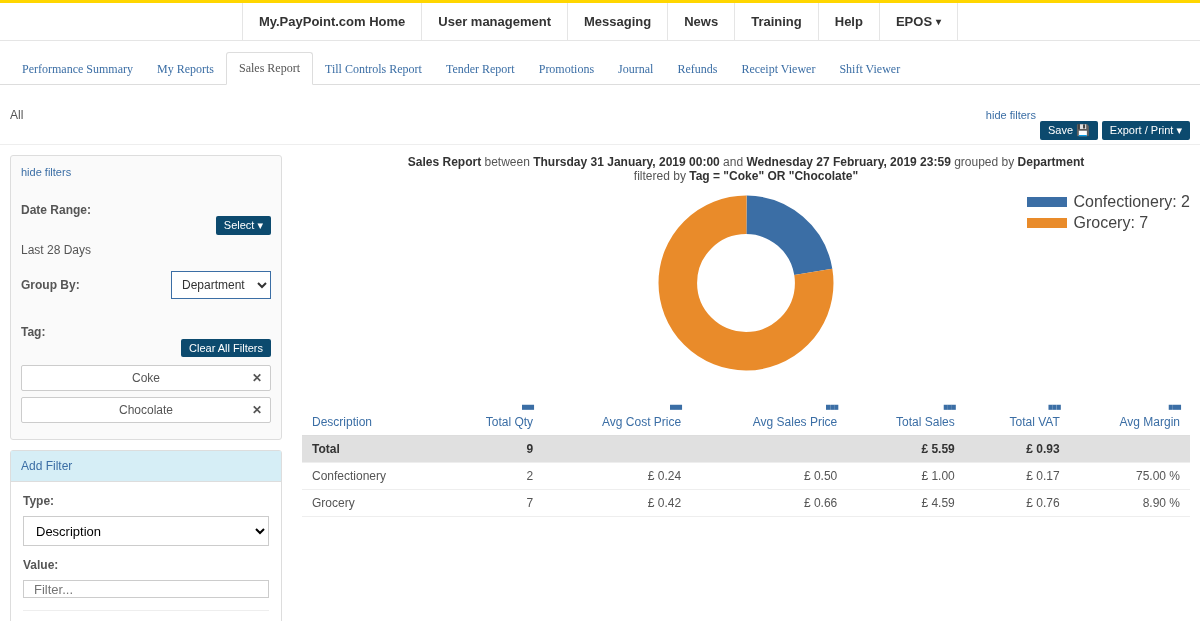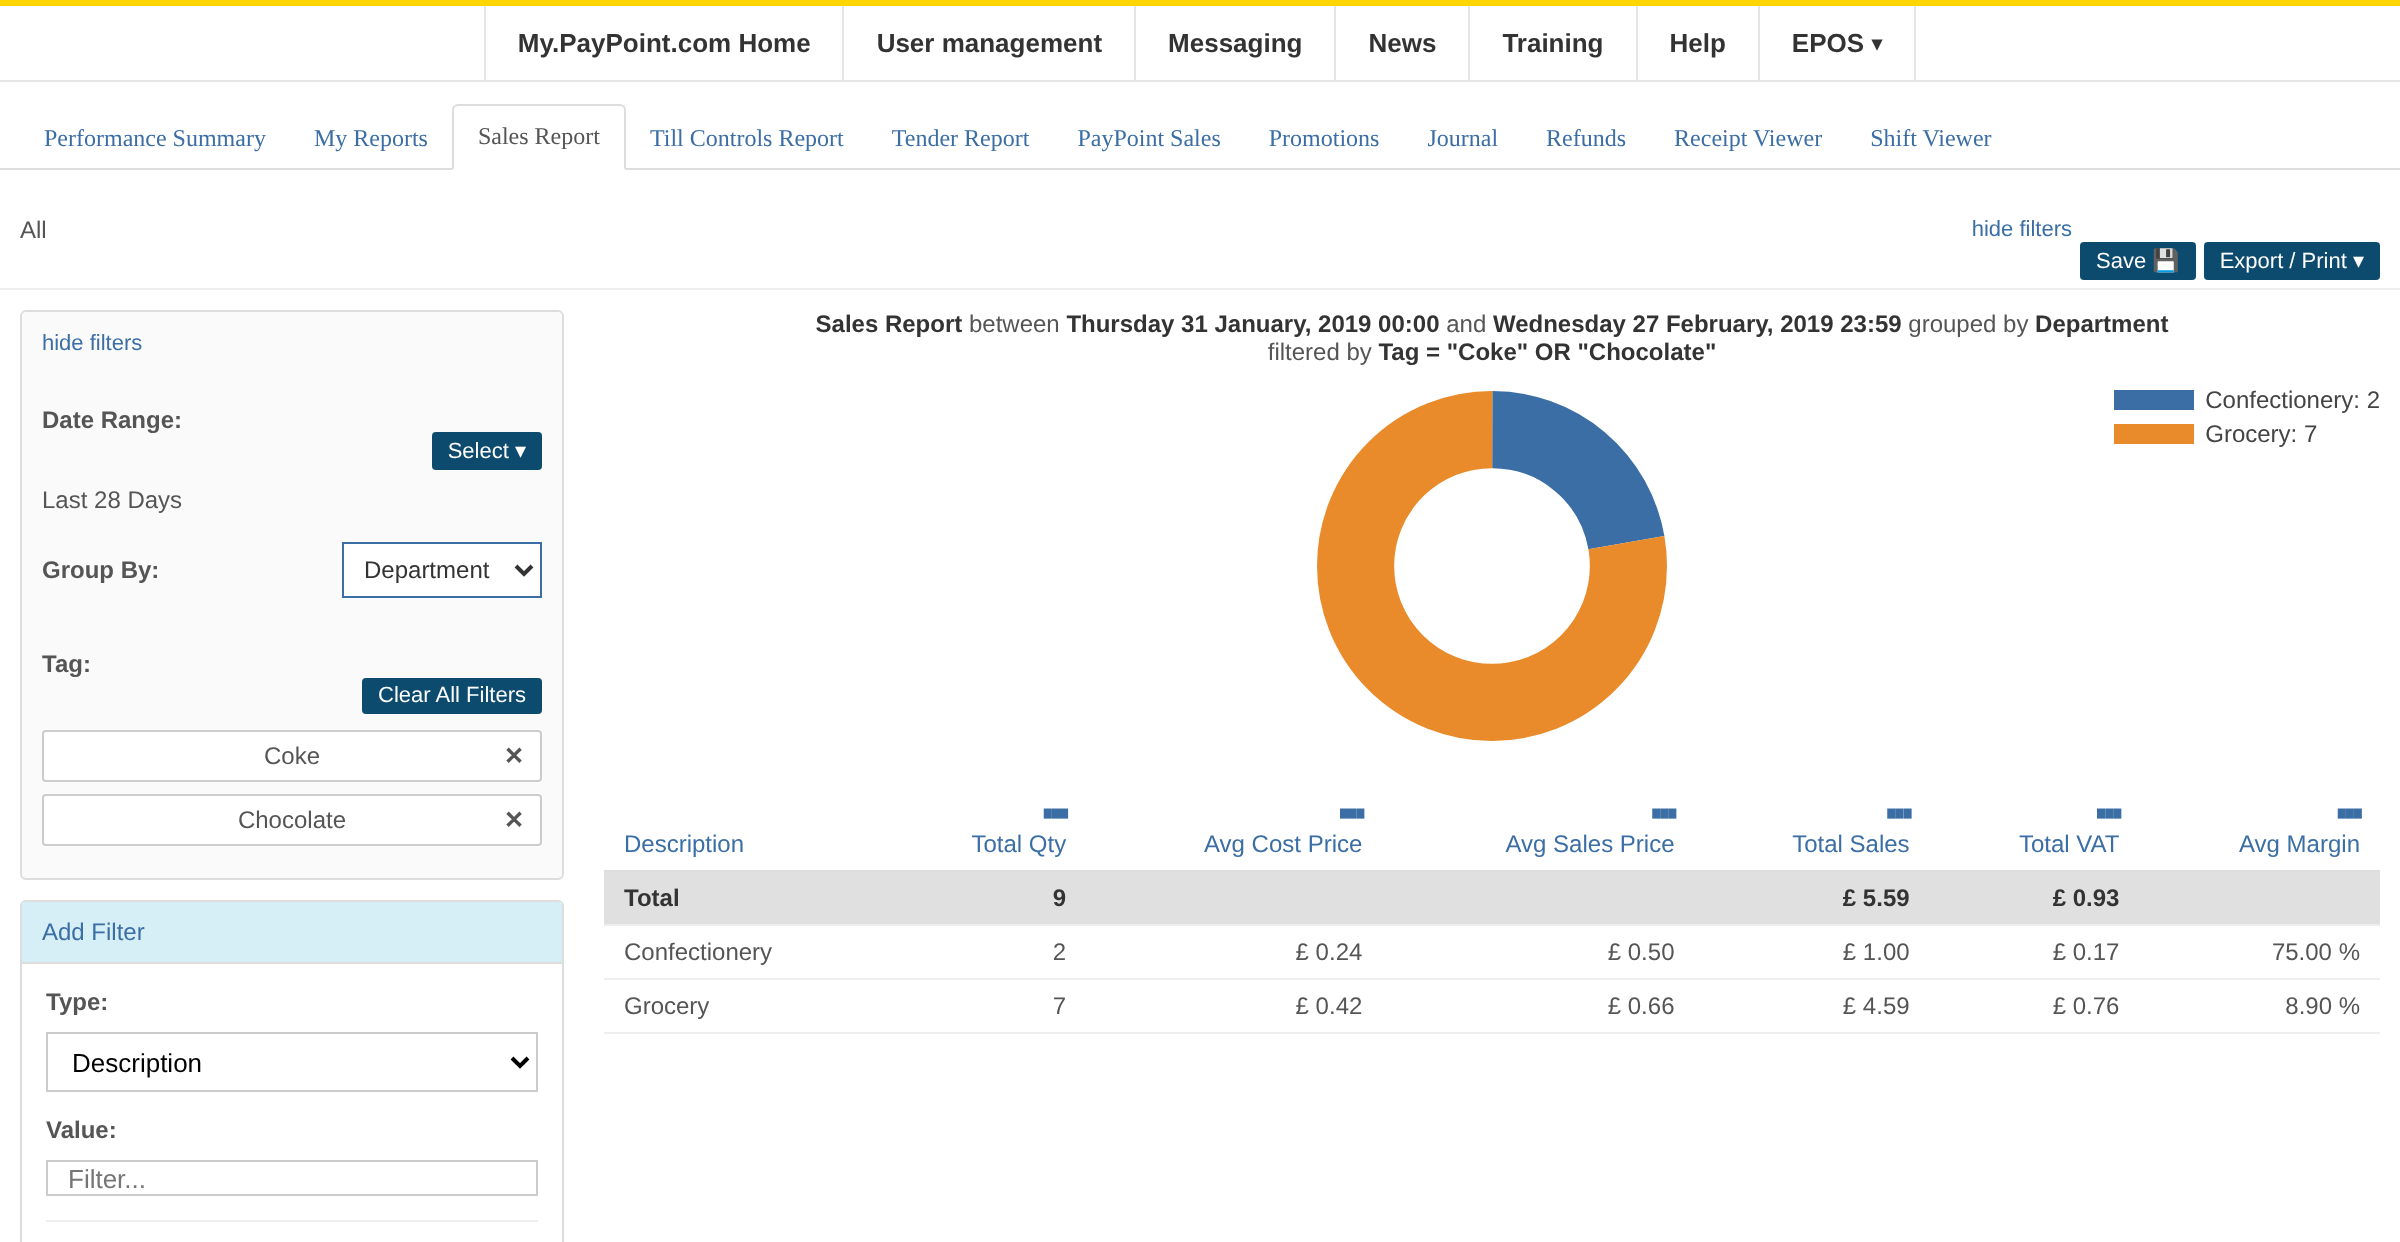--- a/index.html
+++ b/index.html
@@ -99,21 +99,21 @@
   .btn-primary {
     background: #0f172a; color: #fff; border: none; border-radius: 2px;
     padding: 0 10px; font-size: 11px; cursor: pointer;
   }
   .center-btn-row { text-align: center; padding: 10px 0; border-top: 1px solid #eee; margin-top: 12px; }
   .main-area { flex: 1; min-width: 0; }
   .report-header { text-align: center; margin-bottom: 10px; color: #555; font-size: 12px; }
   .report-header b { color: #333; }
   .chart-row { display: flex; align-items: flex-start; justify-content: center; margin-bottom: 20px; position: relative; }
   .donut-wrap { width: 180px; height: 180px; }
-  .legend { position: absolute; right: 0; top: 0; font-size: 12px; color: #444; }
+  .legend { position: absolute; right: 0; top: 0; font-size: 16px; color: #444; }
   .legend-item { display: flex; align-items: center; margin-bottom: 3px; }
   .legend-swatch { width: 40px; height: 10px; margin-right: 6px; }
   table.data { width: 100%; border-collapse: collapse; font-size: 12px; }
   table.data th { text-align: right; padding: 6px 10px; color: #3b6ea5; font-weight: normal; border-bottom: 1px solid #ddd; }
   table.data th:first-child { text-align: left; }
   table.data td { text-align: right; padding: 6px 10px; border-bottom: 1px solid #eee; color: #555; }
   table.data td:first-child { text-align: left; }
   table.data tr.total td { background: #e0e0e0; font-weight: bold; color: #333; }
   .col-icon { display:block; color:#3b6ea5; font-size:11px; margin-bottom:2px; text-align:right;}
   th:first-child .col-icon{ text-align:left; visibility:hidden;}
@@ -133,21 +133,20 @@
     <div class="item">Help</div>
     <div class="item">EPOS<span class="chevron-down">▾</span></div>
   </nav>
 
 <div class="sub-nav" id="sub-nav">
     <div class="tab">Performance Summary</div>
     <div class="tab">My Reports</div>
     <div class="tab active">Sales Report</div>
     <div class="tab">Till Controls Report</div>
     <div class="tab">Tender Report</div>
-    <div class="tab">PayPoint Sales</div>
     <div class="tab">Promotions</div>
     <div class="tab">Journal</div>
     <div class="tab">Refunds</div>
     <div class="tab">Receipt Viewer</div>
     <div class="tab">Shift Viewer</div>
   </div>
 
 <div class="toolbar-row">
   <div class="left">All</div>
   <div class="right">

